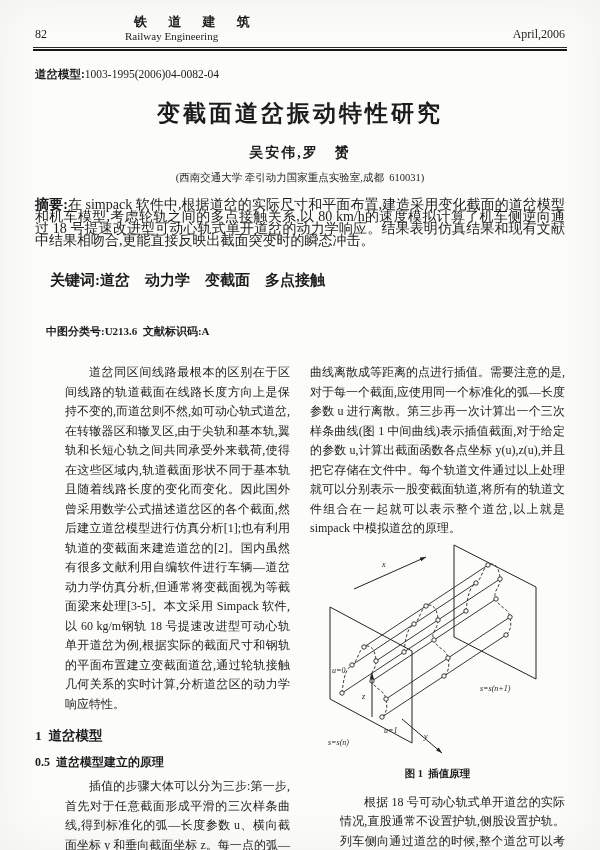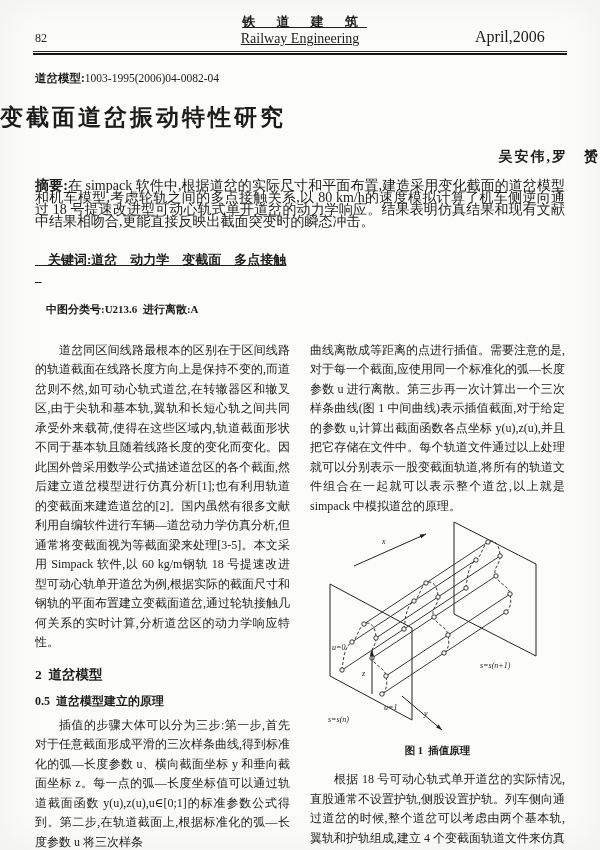--- a/index.html
+++ b/index.html
@@ -12,56 +12,56 @@
     background: #fcfcfa;
     box-shadow: inset 0 0 50px rgba(0,0,0,0.05);
     overflow: hidden;
   }
   
   .header {
     display: flex; align-items: flex-end;
     padding: 14px 35px 0 35px;
   }
   .header .pgno { width: 90px; font-size: 12px; padding-bottom: 2px; font-family: Liberation Serif, serif; }
-  .header .center { flex: 1; text-align: center; line-height: 1.25; text-decoration: underline; }
+  .header .center { flex: 1; text-align: left; line-height: 1.25; }
   .journal-cn { font-size: 13px; font-weight: bold; letter-spacing: 9px; text-indent: 9px; }
-  .journal-en { font-size: 14px; }
-  .header .date { width: 90px; text-align: left; font-size: 16px; padding-bottom: 2px; }
+  .journal-en { font-size: 11px; }
+  .header .date { width: 90px; text-align: right; font-size: 12px; padding-bottom: 2px; }
   .header-rule {
     margin: 3px 33px 0 33px;
     height: 4px;
     border-top: 1px solid #2a2a2a;
     border-bottom: 2px solid #161616;
   }
   
   .article-id { padding: 16px 35px 0 35px; font-size: 11.5px; }
   .article-id .lbl { font-weight: bold; }
   .paper-title {
-    margin-top: 16px; 
+    margin-top: 16px; text-align: center;
     font-size: 23px; font-weight: bold; letter-spacing: 3px;
   }
   .authors {
-    margin-top: 15px; text-align: right;
+    margin-top: 15px; text-align: center;
     font-size: 14px; font-weight: 600; white-space: pre-wrap; letter-spacing: 2px;
   }
   .affiliation { margin-top: 9px; text-align: center; font-size: 10.5px; white-space: pre-wrap; }
   .abstract {
     margin: 14px 35px 0 35px;
     font-size: 14px; line-height: 12px; text-align: justify;
   }
   .abstract .lbl, .kw .lbl, .clc .lbl { font-weight: bold; }
-  .kw { margin: 7px 35px 0 35px; font-size: 13px; white-space: pre-wrap; font-weight: 600; text-decoration: underline; }
+  .kw { margin: 7px 35px 0 35px; font-size: 15px; white-space: pre-wrap; font-weight: 600; }
   .clc { margin: 5px 35px 0 35px; font-size: 11px; white-space: pre-wrap; font-weight: bold; }
   
   .columns { display: flex; gap: 20px; padding: 12px 35px 0 35px; }
   .col { width: 255px; }
   .col p {
     font-size: 12px; line-height: 19.5px; text-align: justify;
   }
-  p.indent { text-indent: 2em; }
+  p.indent { text-indent: 2em; margin-left: 30px; }
   .h1 { font-size: 13.5px; font-weight: bold; margin: 13px 0 9px 0; white-space: pre-wrap; }
   .h2 { font-size: 12px; font-weight: bold; margin: 2px 0 6px 0; white-space: pre-wrap; }
   
   .figure { margin-top: 4px; text-align: center; }
   .figure svg { display: block; margin: 0 auto; }
   .fig-caption { font-size: 10.5px; font-weight: 600; margin-top: 2px; white-space: pre-wrap; }
   .diagram-line { stroke: #222; fill: none; }
   .diagram-label { font-family: "Liberation Serif", serif; font-style: italic; font-size: 8px; fill: #1c1c1c; }
 </style>
 </head>
@@ -78,38 +78,39 @@
     <div class="date">April,2006</div>
   </div>
   <div class="header-rule"></div>
 
   <div class="article-id">
     <span class="lbl">道岔模型:</span><span>1003-1995(2006)04-0082-04</span>
   </div>
 
   <div class="paper-title">变截面道岔振动特性研究</div>
   <div class="authors">吴安伟,罗　赟</div>
+  <div class="affiliation">(西南交通大学 牵引动力国家重点实验室,成都  610031)</div>
 
   <div class="abstract">
     <span class="lbl">摘要:</span><span>在 simpack 软件中,根据道岔的实际尺寸和平面布置,建造采用变化截面的道岔模型和机车模型,考虑轮轨之间的多点接触关系,以 80 km/h的速度模拟计算了机车侧逆向通过 18 号提速改进型可动心轨式单开道岔的动力学响应。结果表明仿真结果和现有文献中结果相吻合,更能直接反映出截面突变时的瞬态冲击。</span>
   </div>
 
   <div class="kw">
     <span class="lbl">关键词:</span><span>道岔    动力学    变截面    多点接触</span>
   </div>
 
   <div class="clc">
-    <span class="lbl">中图分类号:</span><span>U213.6</span><span class="lbl">  进行离散:</span><span>A</span>
+    <span class="lbl">中图分类号:</span><span>U213.6</span><span class="lbl">  文献标识码:</span><span>A</span>
   </div>
 
   <div class="columns">
 
     <div class="col">
       <p class="indent">道岔同区间线路最根本的区别在于区间线路的轨道截面在线路长度方向上是保持不变的,而道岔则不然,如可动心轨式道岔,在转辙器区和辙叉区,由于尖轨和基本轨,翼轨和长短心轨之间共同承受外来载荷,使得在这些区域内,轨道截面形状不同于基本轨且随着线路长度的变化而变化。因此国外曾采用数学公式描述道岔区的各个截面,然后建立道岔模型进行仿真分析[1];也有利用轨道的变截面来建造道岔的[2]。国内虽然有很多文献利用自编软件进行车辆—道岔动力学仿真分析,但通常将变截面视为等截面梁来处理[3-5]。本文采用 Simpack 软件,以 60 kg/m钢轨 18 号提速改进型可动心轨单开道岔为例,根据实际的截面尺寸和钢轨的平面布置建立变截面道岔,通过轮轨接触几何关系的实时计算,分析道岔区的动力学响应特性。</p>
-      <div class="h1">2  道岔模型</div>
+      <div class="h1">1  道岔模型</div>
       <div class="h2">0.5  道岔模型建立的原理</div>
       <p class="indent">插值的步骤大体可以分为三步:第一步,首先对于任意截面形成平滑的三次样条曲线,得到标准化的弧—长度参数 u、横向截面坐标 y 和垂向截面坐标 z。每一点的弧—长度坐标值可以通过轨道截面函数 y(u),z(u),u∈[0;1]的标准参数公式得到。第二步,在轨道截面上,根据标准化的弧—长度参数 u 将三次样条</p>
     </div>
 
     <div class="col">
       <p>曲线离散成等距离的点进行插值。需要注意的是,对于每一个截面,应使用同一个标准化的弧—长度参数 u 进行离散。第三步再一次计算出一个三次样条曲线(图 1 中间曲线)表示插值截面,对于给定的参数 u,计算出截面函数各点坐标 y(u),z(u),并且把它存储在文件中。每个轨道文件通过以上处理就可以分别表示一股变截面轨道,将所有的轨道文件组合在一起就可以表示整个道岔,以上就是 simpack 中模拟道岔的原理。</p>
 
       <div class="figure">
         <svg width="247" height="222" viewBox="0 0 247 222">
 

